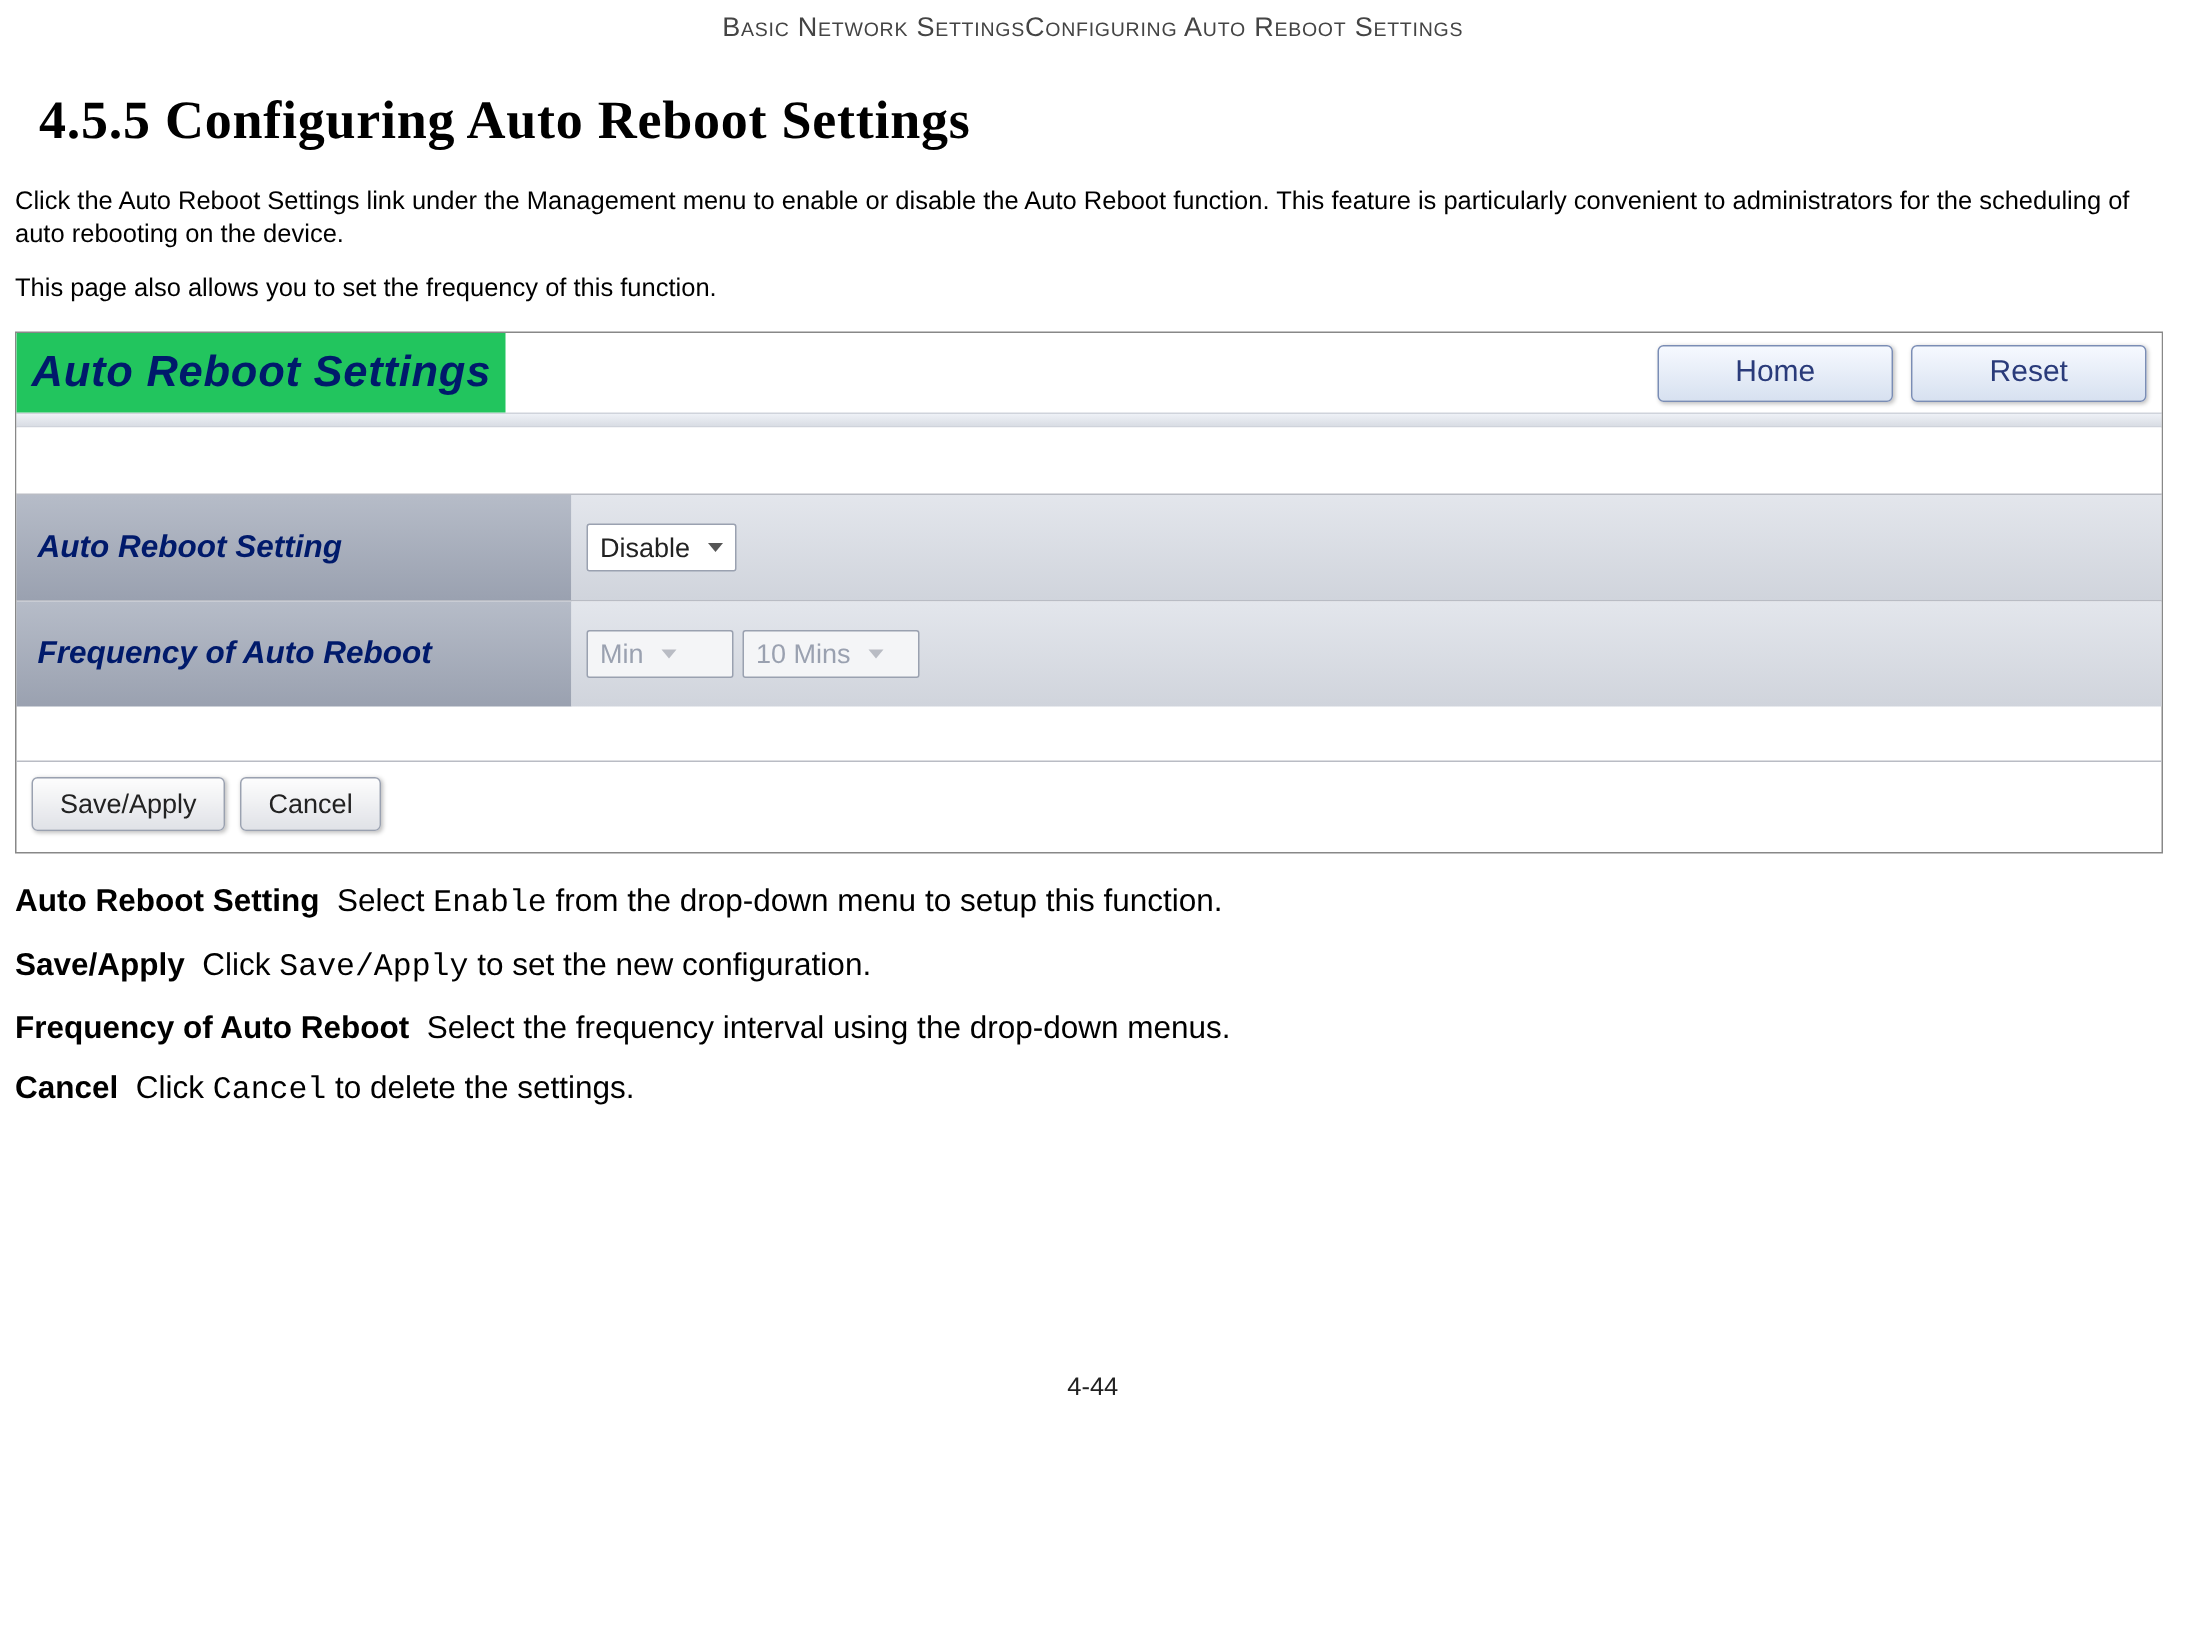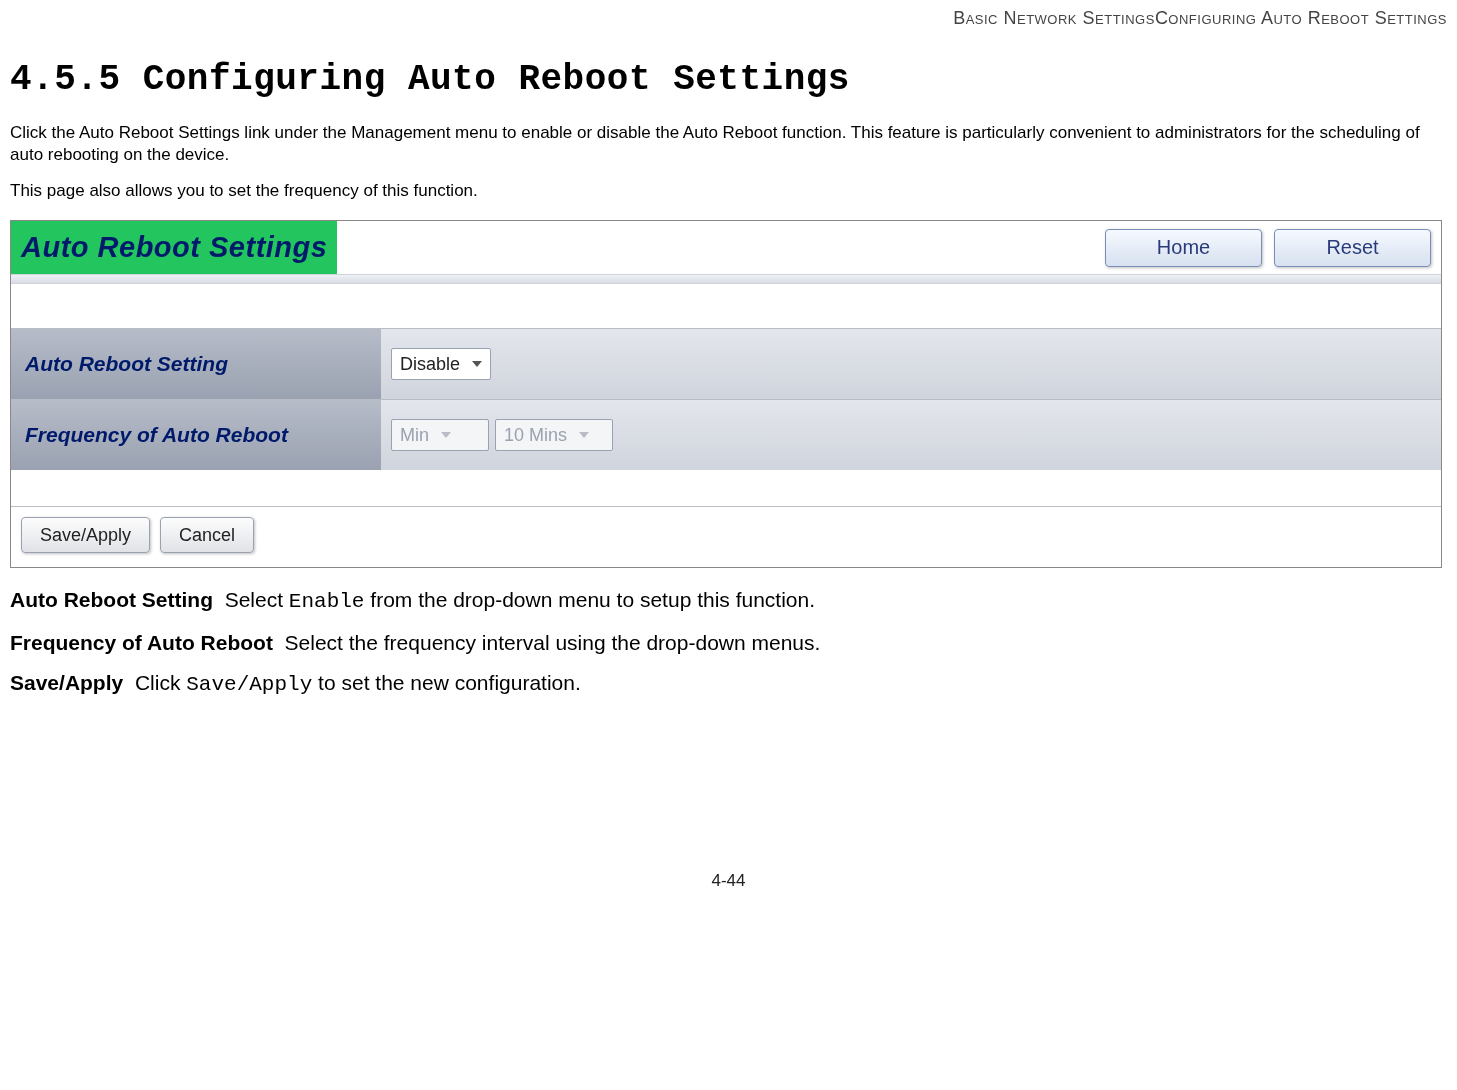--- a/index.html
+++ b/index.html
@@ -8,32 +8,32 @@
       padding: 0;
       background: #fff;
       color: #000;
       width: 1457px;
     }
     .page {
       padding: 0 10px 20px 10px;
     }
     .header-bar {
       display: flex;
-      justify-content: flex-end;
+      justify-content: center;
       padding: 8px 0 12px 0;
       font-variant: small-caps;
       font-size: 18px;
       color: #444;
       letter-spacing: 0.5px;
     }
     .section-heading {
-      font-family: Liberation Mono, monospace;
+      font-family: Liberation Serif, serif;
       font-size: 36px;
       font-weight: bold;
-      margin: 18px 0 22px 0;
+      margin: 18px 0 22px 16px;
       letter-spacing: 0.5px;
     }
     .body-text {
       font-size: 17px;
       line-height: 1.3;
       margin: 0 0 14px 0;
       color: #000;
     }
     .screenshot {
       margin: 18px 0 18px 0;
@@ -248,23 +248,26 @@
       <div class="ss-footer-btn">Save/Apply</div>
       <div class="ss-footer-btn">Cancel</div>
     </div>
   </div>
 
   <div class="defs">
     <p class="def-line">
       <span class="def-term">Auto Reboot Setting</span>&nbsp;&nbsp;<span>Select </span><span class="mono">Enable</span><span> from the drop-down menu to setup this function.</span>
     </p>
     <p class="def-line">
+      <span class="def-term">Save/Apply</span>&nbsp;&nbsp;<span>Click </span><span class="mono">Save/Apply</span><span> to set the new configuration.</span>
+    </p>
+    <p class="def-line">
       <span class="def-term">Frequency of Auto Reboot</span>&nbsp;&nbsp;<span>Select the frequency interval using the drop-down menus.</span>
     </p>
     <p class="def-line">
-      <span class="def-term">Save/Apply</span>&nbsp;&nbsp;<span>Click </span><span class="mono">Save/Apply</span><span> to set the new configuration.</span>
+      <span class="def-term">Cancel</span>&nbsp;&nbsp;<span>Click </span><span class="mono">Cancel</span><span> to delete the settings.</span>
     </p>
   </div>
 
   <div class="page-footer">
     <span>4-44</span>
   </div>
 </div>
 
 </body></html>

